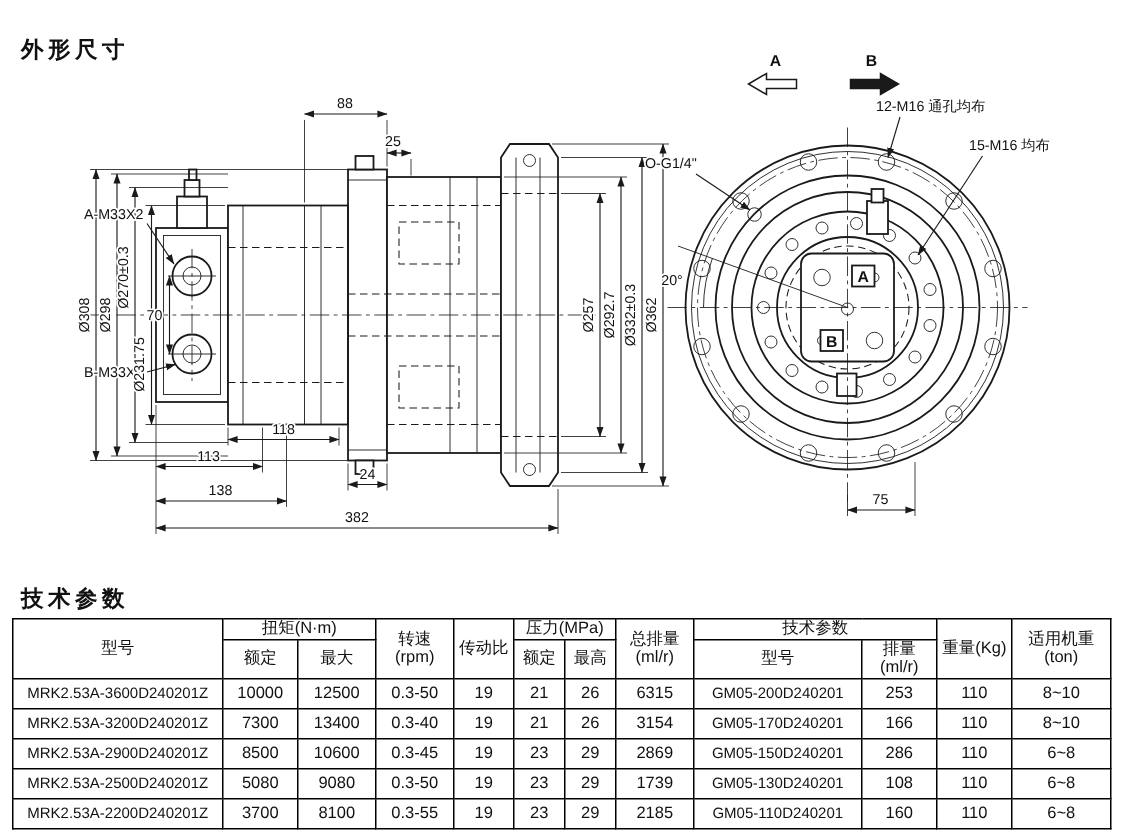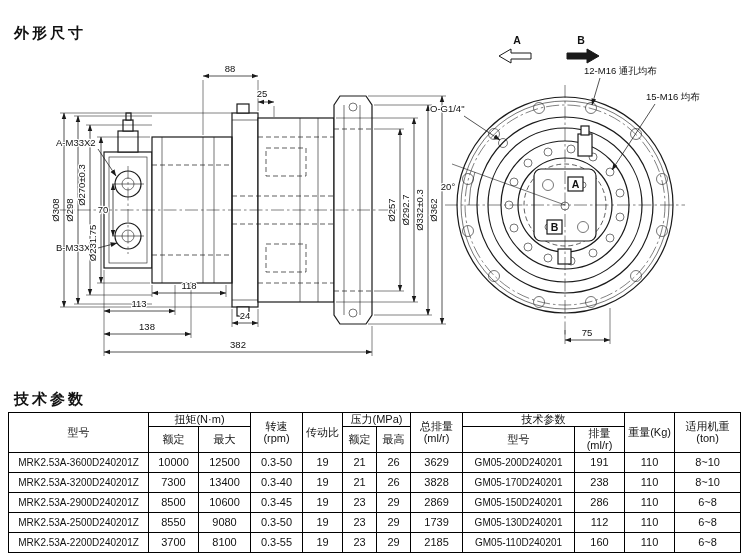--- a/index.html
+++ b/index.html
@@ -314,65 +314,65 @@
   </thead>
   <tbody>
       <tr>
         <td class="model-cell">MRK2.53A-3600D240201Z</td>
         <td>10000</td>
         <td>12500</td>
         <td>0.3-50</td>
         <td>19</td>
         <td>21</td>
         <td>26</td>
-        <td>3629</td>
+        <td>6315</td>
         <td class="model-cell">GM05-200D240201</td>
-        <td>191</td>
+        <td>253</td>
         <td>110</td>
         <td>8~10</td>
       </tr>
       <tr>
         <td class="model-cell">MRK2.53A-3200D240201Z</td>
         <td>7300</td>
         <td>13400</td>
         <td>0.3-40</td>
         <td>19</td>
         <td>21</td>
         <td>26</td>
-        <td>3828</td>
+        <td>3154</td>
         <td class="model-cell">GM05-170D240201</td>
-        <td>238</td>
+        <td>166</td>
         <td>110</td>
         <td>8~10</td>
       </tr>
       <tr>
         <td class="model-cell">MRK2.53A-2900D240201Z</td>
         <td>8500</td>
         <td>10600</td>
         <td>0.3-45</td>
         <td>19</td>
         <td>23</td>
         <td>29</td>
         <td>2869</td>
         <td class="model-cell">GM05-150D240201</td>
         <td>286</td>
         <td>110</td>
         <td>6~8</td>
       </tr>
       <tr>
         <td class="model-cell">MRK2.53A-2500D240201Z</td>
-        <td>8550</td>
+        <td>5080</td>
         <td>9080</td>
         <td>0.3-50</td>
         <td>19</td>
         <td>23</td>
         <td>29</td>
         <td>1739</td>
         <td class="model-cell">GM05-130D240201</td>
-        <td>112</td>
+        <td>108</td>
         <td>110</td>
         <td>6~8</td>
       </tr>
       <tr>
         <td class="model-cell">MRK2.53A-2200D240201Z</td>
         <td>3700</td>
         <td>8100</td>
         <td>0.3-55</td>
         <td>19</td>
         <td>23</td>

